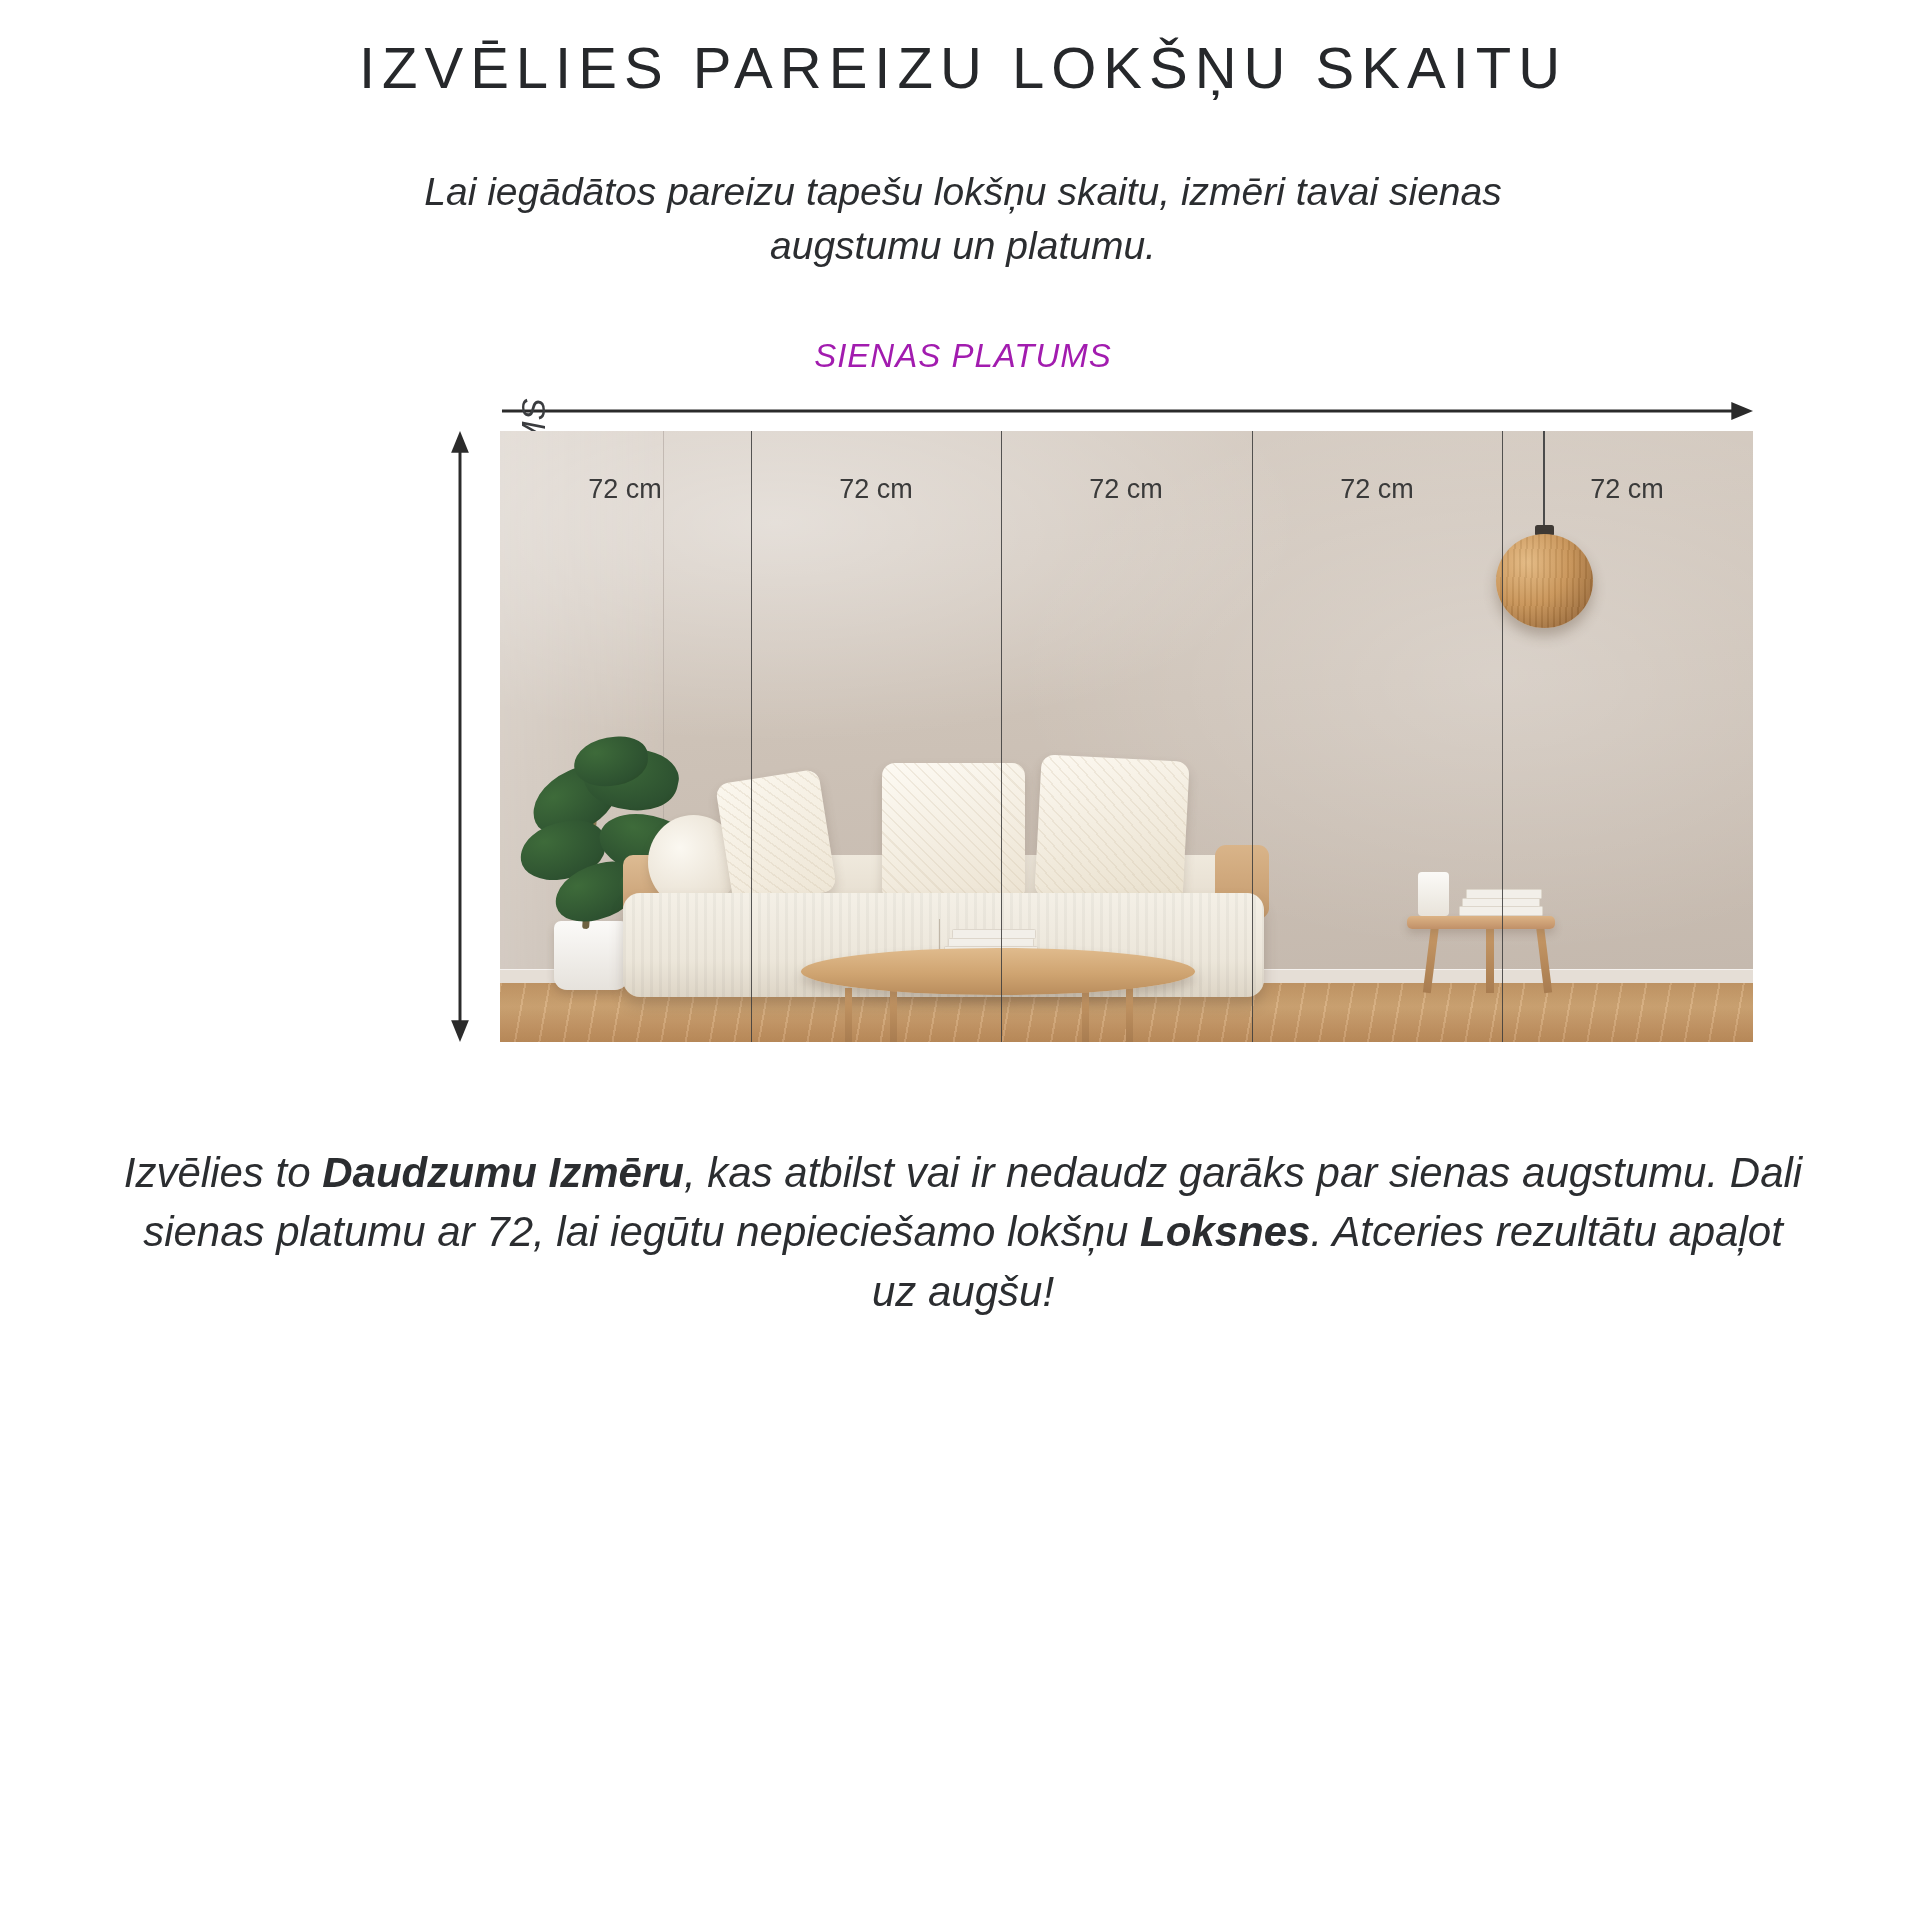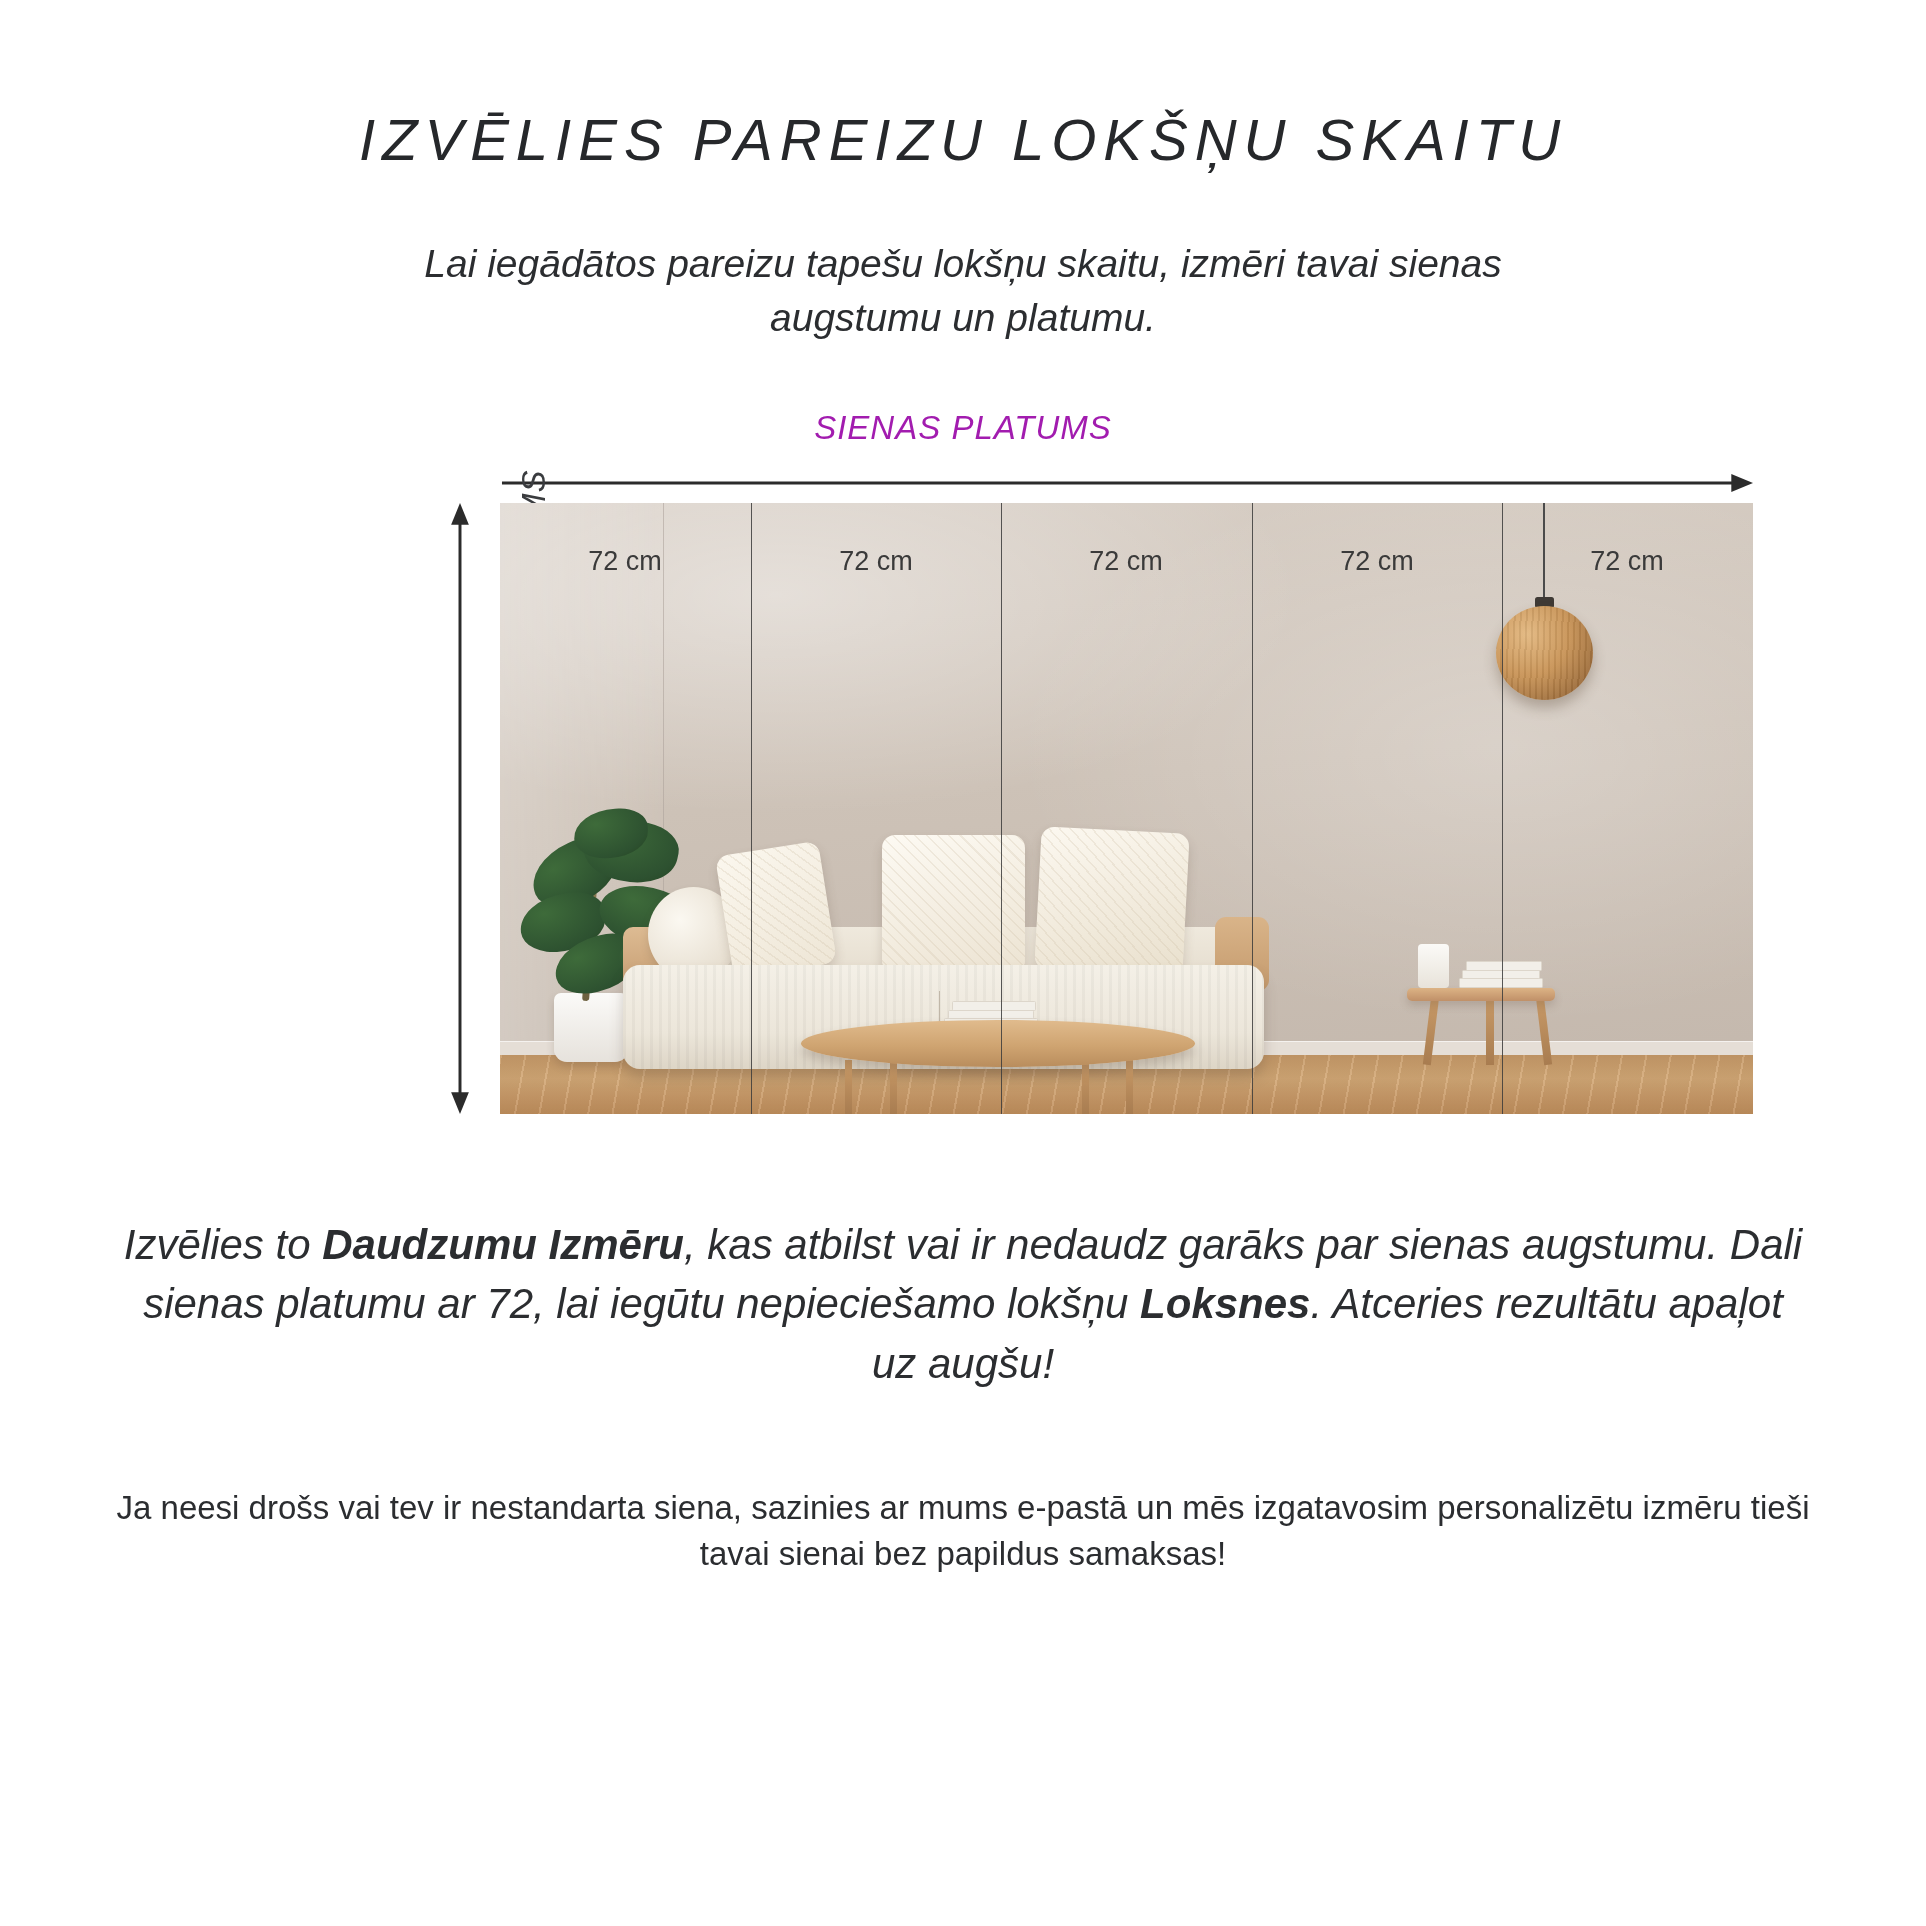--- a/index.html
+++ b/index.html
@@ -19,28 +19,27 @@
   .page {
     position: absolute;
     inset: 0;
     display: flex;
     flex-direction: column;
     align-items: center;
   }
 
   
   .title {
-    margin-top: 106px;
+    margin-top: 34px;
     font-size: 58px;
     letter-spacing: 7px;
     font-weight: 500;
     color: #26282b;
     text-align: left;
     white-space: nowrap;
-    font-style: italic;
   }
 
   
   .intro {
     margin-top: 64px;
     width: 1149px;
     text-align: center;
     font-style: italic;
     font-size: 39px;
     line-height: 1.38;
@@ -504,16 +503,15 @@
       <div class="panel-label" style="left:501px;">72 cm</div>
       <div class="panel-label" style="left:752px;">72 cm</div>
       <div class="panel-label" style="left:1002px;">72 cm</div>
     </div>
   </div>
 
   <div class="explain">
     <span>Izvēlies to </span><b>Daudzumu Izmēru</b><span>, kas atbilst vai ir nedaudz garāks par sienas augstumu. Dali sienas platumu ar 72, lai iegūtu nepieciešamo lokšņu </span><b>Loksnes</b><span>. Atceries rezultātu apaļot uz augšu!</span>
   </div>
 
-  <div class="footer-note">Ja neesi drošs vai tev ir nestandarta siena, sazinies ar mums e-pastā un mēs izgatavosim personalizētu izmēru tieši tavai sienai bez papildus samaksas!</div>
 
 </div>
 
 
 </body></html>

